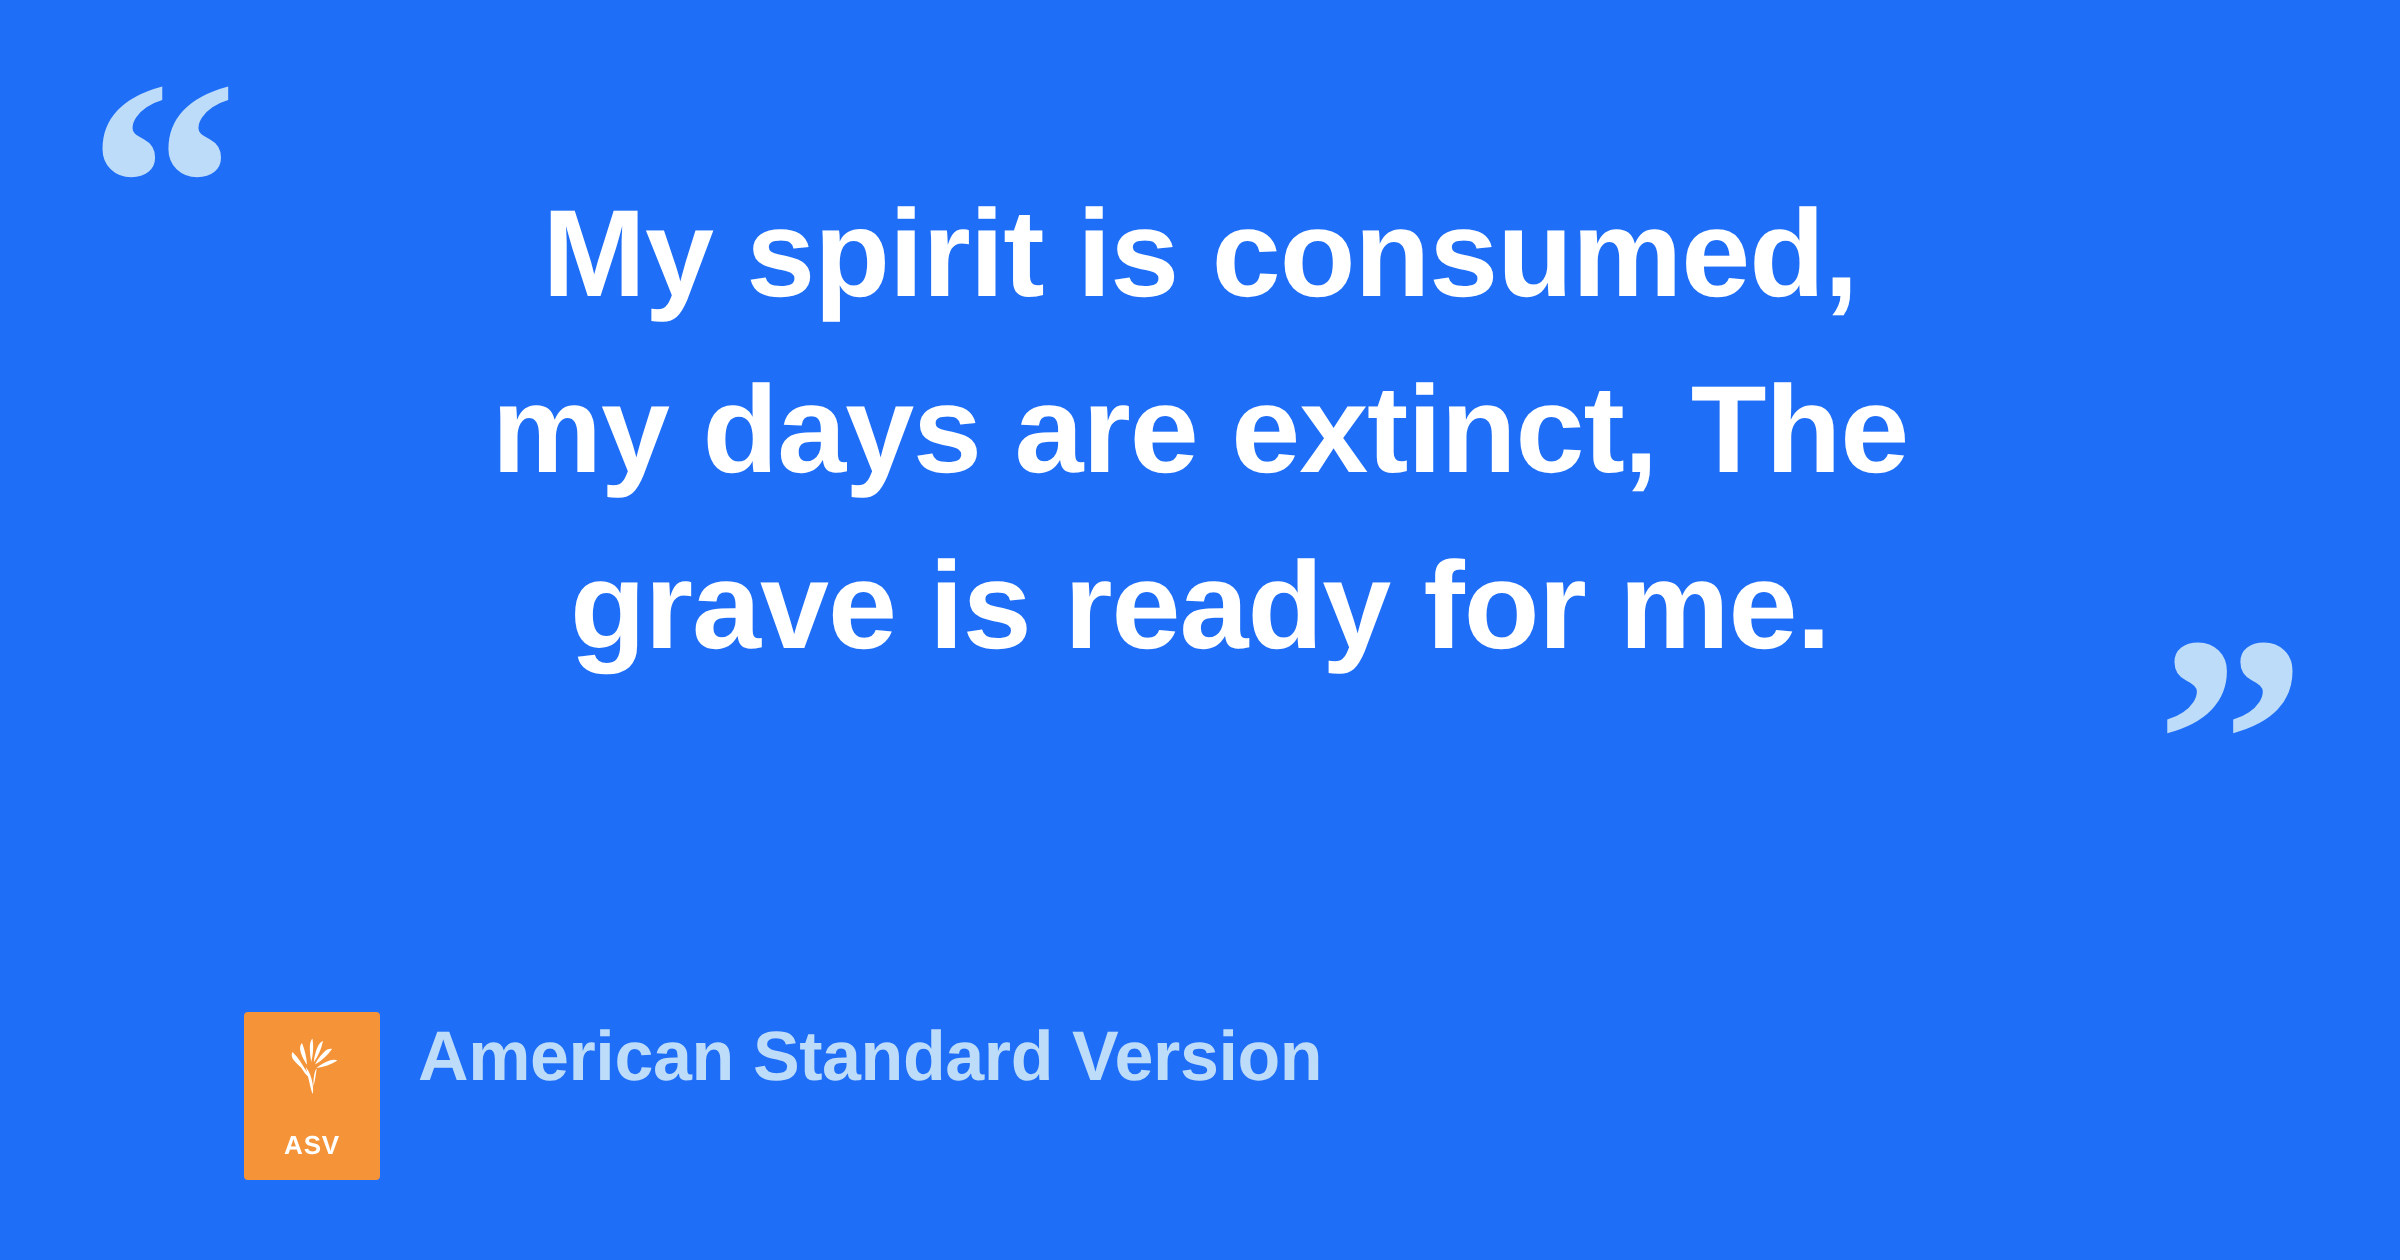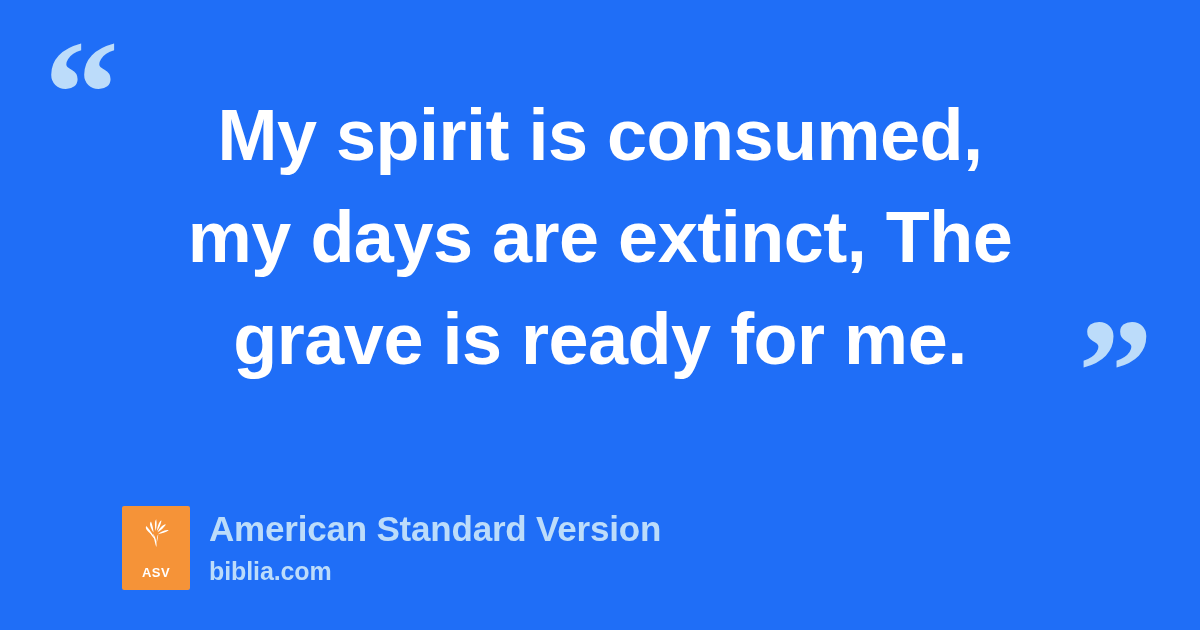--- a/index.html
+++ b/index.html
@@ -51,21 +51,21 @@
     top: 84px;
     padding: 0 108px;
     box-sizing: border-box;
     text-align: center;
   }
   #quote-text {
     margin: 0;
     color: #ffffff;
     font-family: "Liberation Sans", sans-serif;
     font-weight: 700;
-    font-size: 72px;
+    font-size: 62px;
     line-height: 1.42;
     letter-spacing: -0.5px;
     white-space: pre-line;
   }
 
   
   #attribution {
     position: absolute;
     left: 122px;
     top: 506px;
@@ -163,18 +163,17 @@
           <path d="M23.8 37.0 C27.6 42.0 29.7 47.6 30.6 53.8 C31.4 59.2 31.2 62.4 30.6 64.0 C29.6 61.6 28.4 57.2 27.2 51.6 C26.0 46.2 24.8 41.2 23.8 37.0 Z"></path>
           <path d="M34.6 38.4 C34.0 44.6 32.9 50.6 31.5 56.2 C31.1 51.0 31.8 45.2 33.2 40.8 C33.6 39.6 34.1 38.8 34.6 38.4 Z"></path>
           <path d="M18.5 33.5 C23.0 38.2 26.4 43.5 28.6 49.2 C25.0 46.2 21.2 41.6 19.2 37.6 C18.5 36.1 18.2 34.7 18.5 33.5 Z"></path>
         </g>
       </svg>
       <span id="badge-abbr">ASV</span>
     </div>
 
     <div id="attribution-text">
       <span id="version-name">American Standard Version</span>
-      <span id="site-url">biblia.com</span>
     </div>
 
   </div>
 
 </div>
 
 </body></html>

